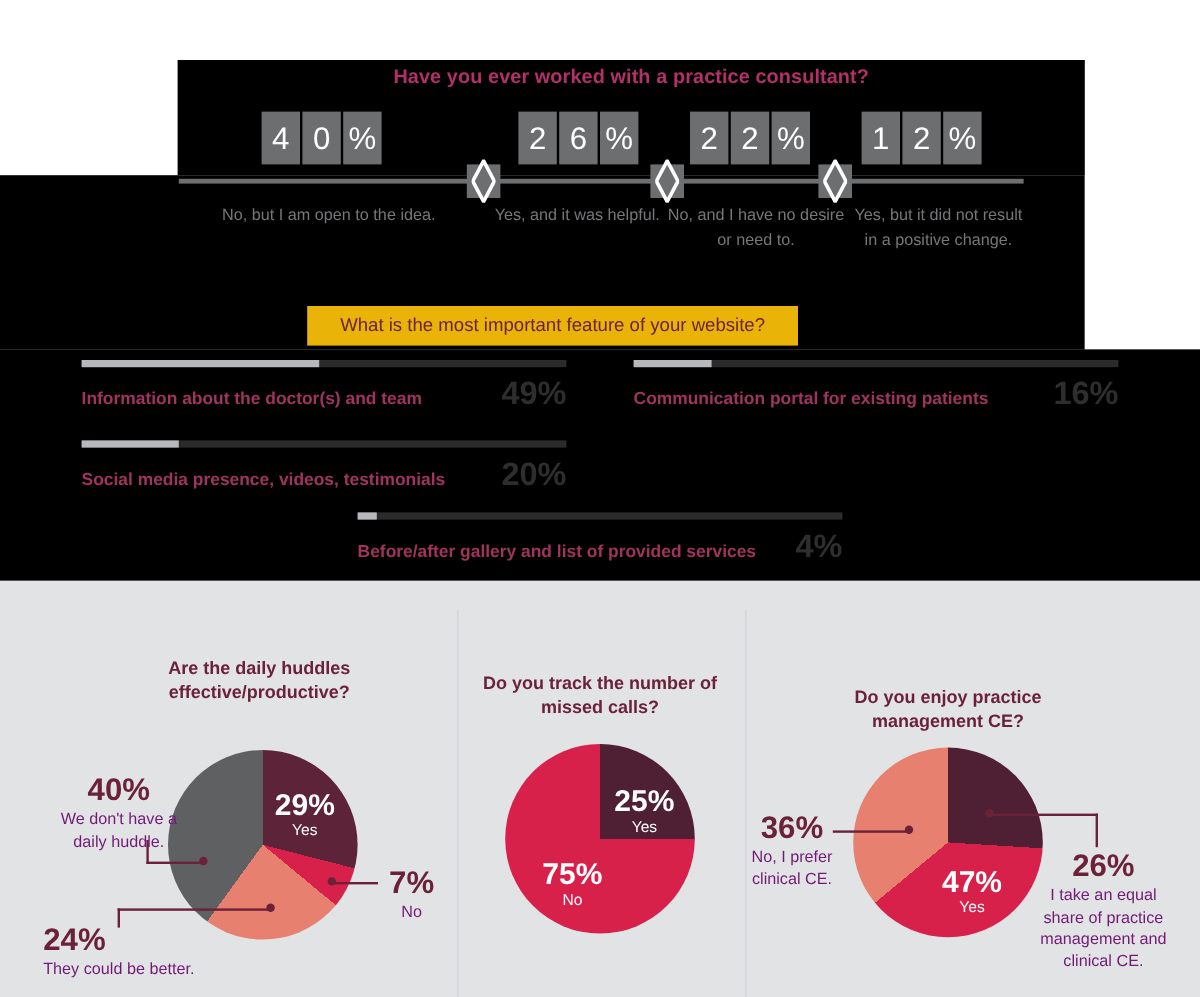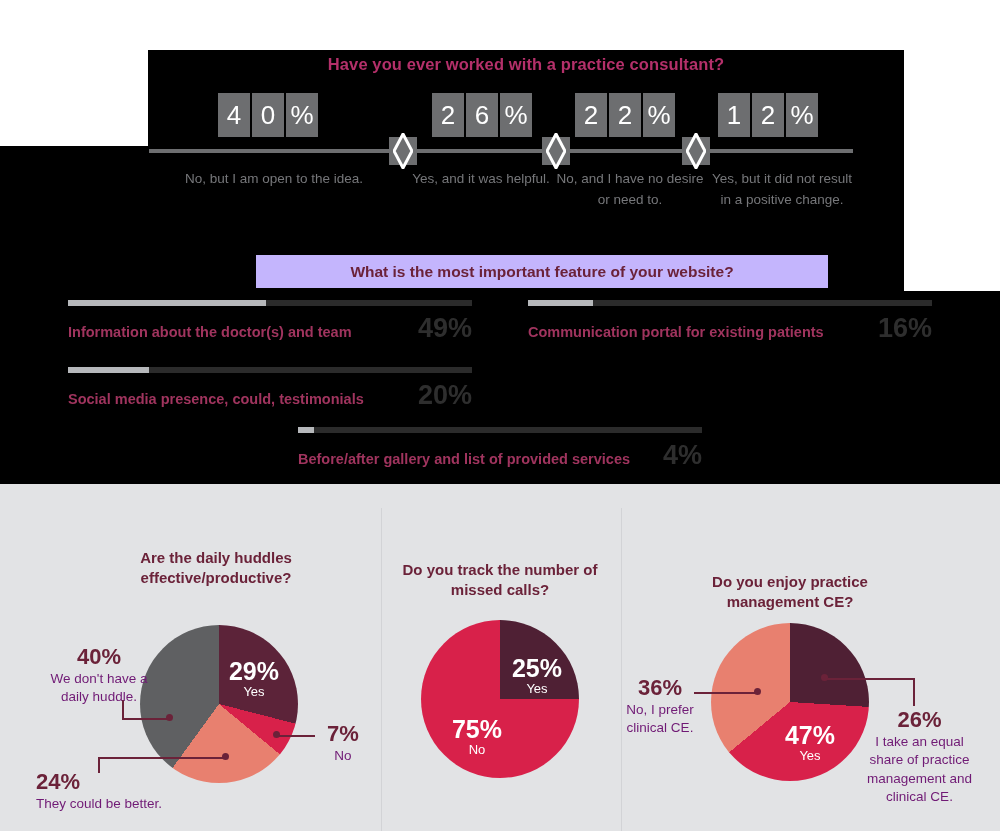--- a/index.html
+++ b/index.html
@@ -53,24 +53,24 @@
     position:absolute;top:169px;color:#76777a;font-size:13.5px;line-height:1.55;
     text-align:center;
   }
   #l1{left:185px;width:178px;}
   #l2{left:412px;width:138px;}
   #l3{left:550px;width:160px;}
   #l4{left:710px;width:144px;}
 
   
   #q2-title{
-    position:absolute;left:256px;top:255px;width:572px;height:33px;
-    background:#c4b5fd;color:#6b2239;
+    position:absolute;left:256px;top:255px;width:409px;height:33px;
+    background:#eab308;color:#6b2239;
     display:flex;align-items:center;justify-content:center;
-    font-size:15.5px;font-weight:bold;
+    font-size:15.5px;font-weight:normal;
   }
   .wrow{position:absolute;}
   .wbar{position:relative;height:6px;background:#2b2b2b;}
   .wbar i{position:absolute;left:0;top:0;height:6px;background:#b6b8bb;display:block;}
   .wline{display:flex;align-items:baseline;margin-top:7px;}
   .wlabel{color:#a0345e;font-size:14.5px;font-weight:bold;white-space:nowrap;}
   .wpct{color:#2e2e2e;font-size:27px;font-weight:bold;margin-left:auto;padding-left:14px;}
 
   #w1{left:68px;top:300px;width:404px;}
   #w2{left:68px;top:367px;width:404px;}
@@ -90,21 +90,21 @@
   .pie{position:absolute;border-radius:50%;}
   #pie1{left:140px;top:625px;width:158px;height:158px;}
   #pie2{left:421px;top:620px;width:158px;height:158px;}
   #pie3{left:711px;top:623px;width:158px;height:158px;}
 
   .inpie{position:absolute;color:#ffffff;text-align:center;}
   .inpie .big{font-size:25px;font-weight:bold;line-height:1.05;}
   .inpie .sml{font-size:13px;font-weight:400;}
 
   .callout{position:absolute;}
-  .co-pct{color:#6b2239;font-size:22px;font-weight:bold;line-height:1.05;}
+  .co-pct{color:#6b2239;font-size:26px;font-weight:bold;line-height:1.05;}
   .co-txt{color:#701a75;font-size:13.5px;line-height:1.35;margin-top:2px;}
 
   .lead{position:absolute;background:#6b2239;}
   .dot{position:absolute;width:7px;height:7px;border-radius:50%;background:#6b2239;}
 </style>
 </head>
 <body>
 
 <div class="stage">
 
@@ -171,21 +171,21 @@
     <div class="wline">
       <span class="wlabel">Information about the doctor(s) and team</span>
       <span class="wpct">49%</span>
     </div>
   </div>
   <div class="wrow" id="w2">
     <div class="wbar">
         <i style="width:20%"></i>
       </div>
     <div class="wline">
-      <span class="wlabel">Social media presence, could, testimonials</span>
+      <span class="wlabel">Social media presence, videos, testimonials</span>
       <span class="wpct">20%</span>
     </div>
   </div>
   <div class="wrow" id="w3">
     <div class="wbar">
         <i style="width:16%"></i>
       </div>
     <div class="wline">
       <span class="wlabel">Communication portal for existing patients</span>
       <span class="wpct">16%</span>

